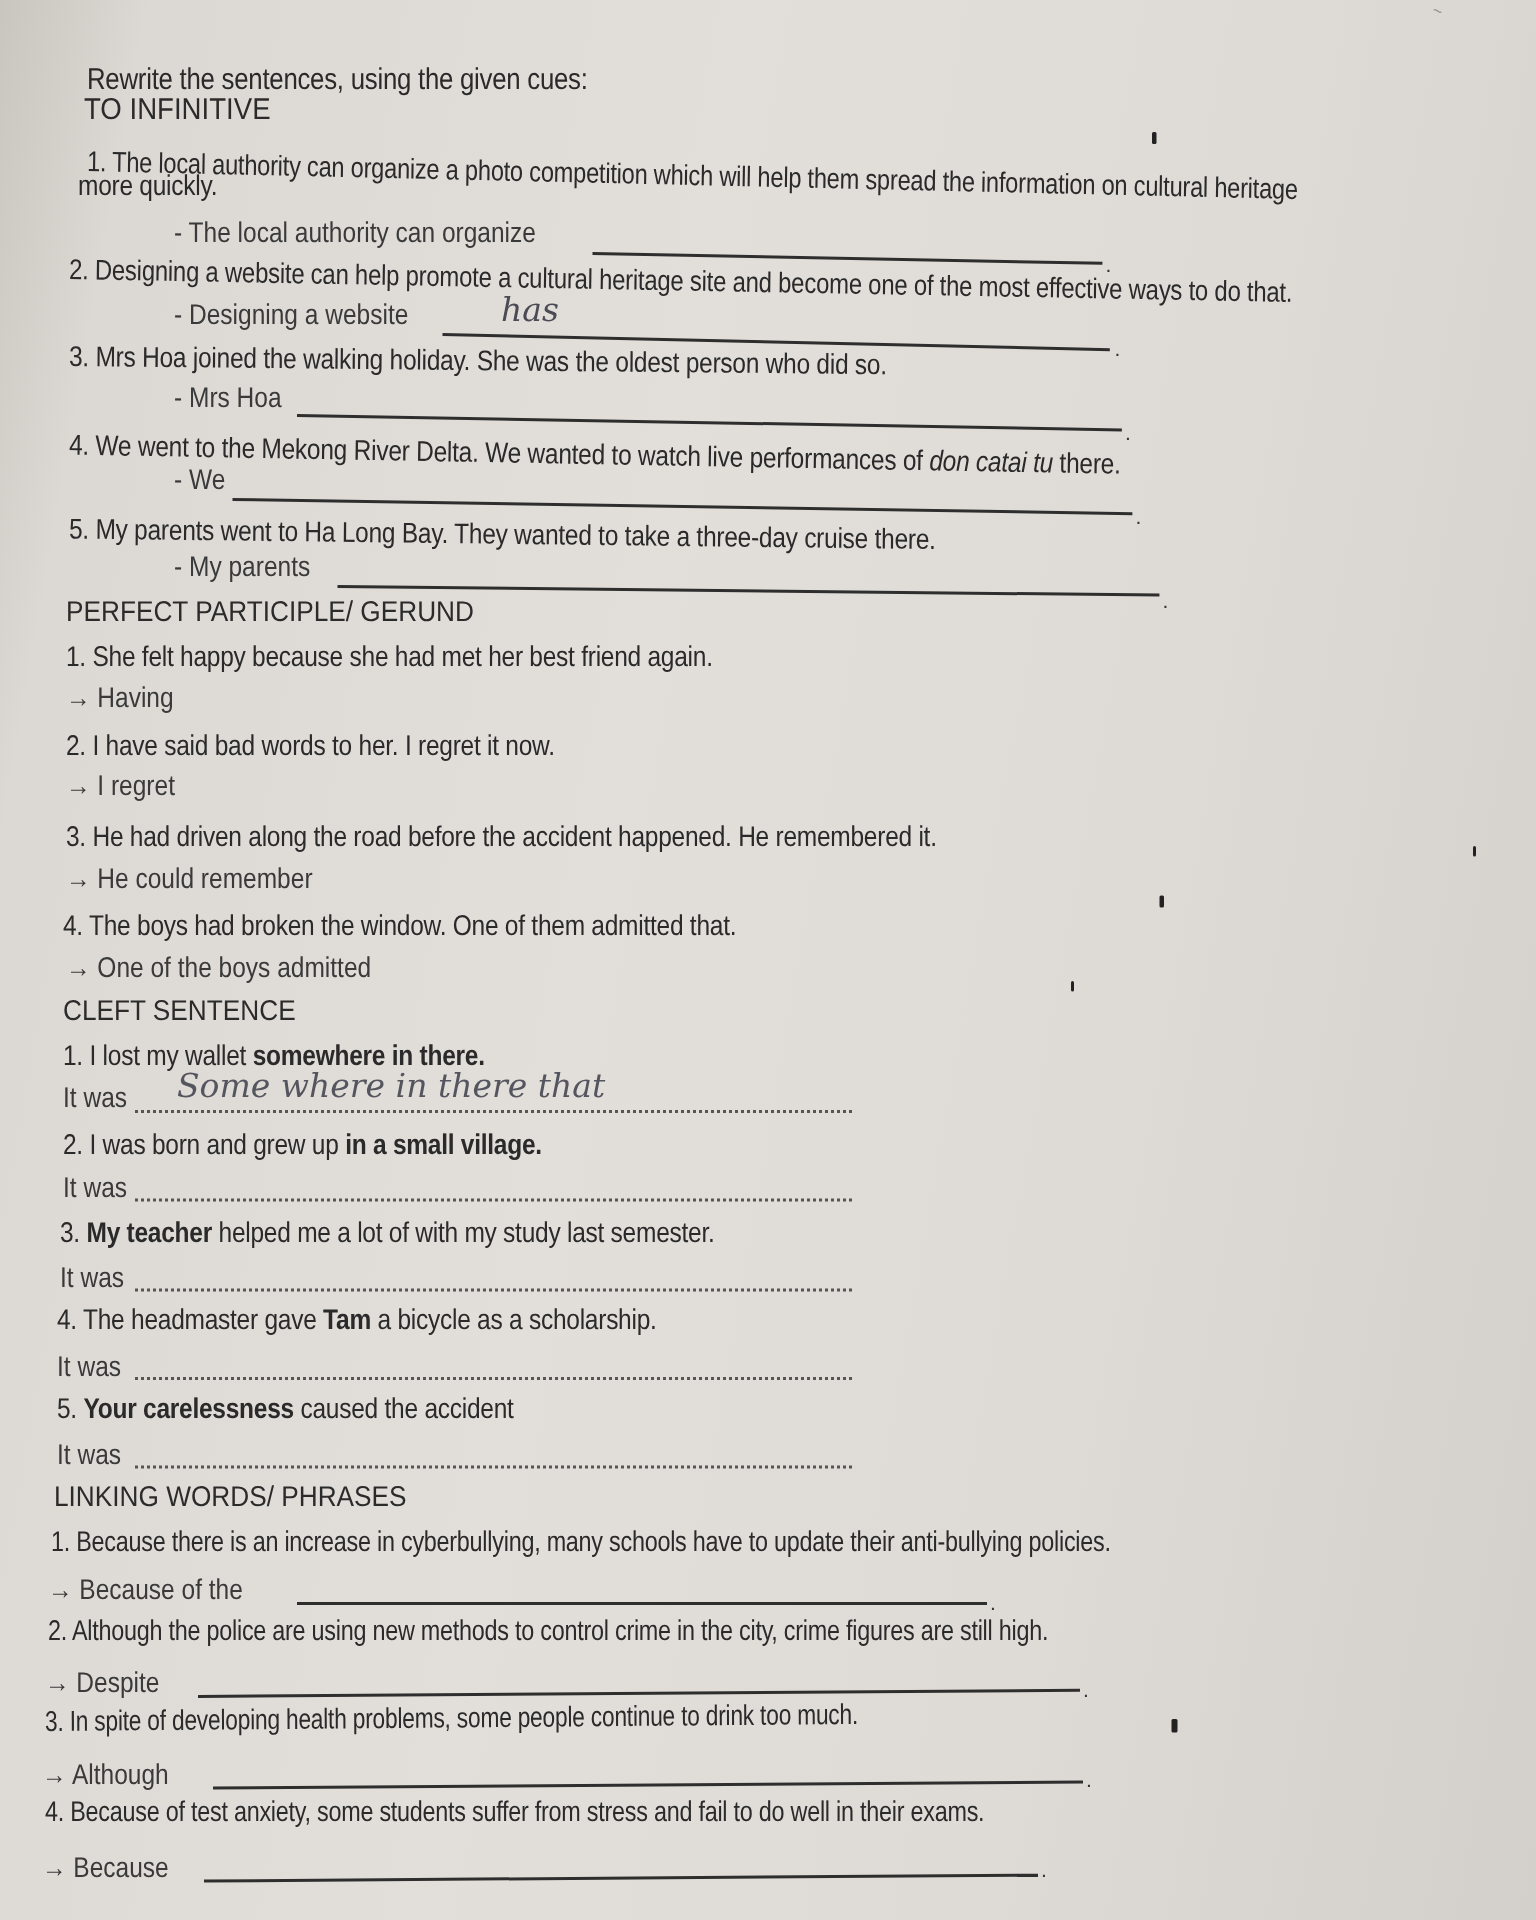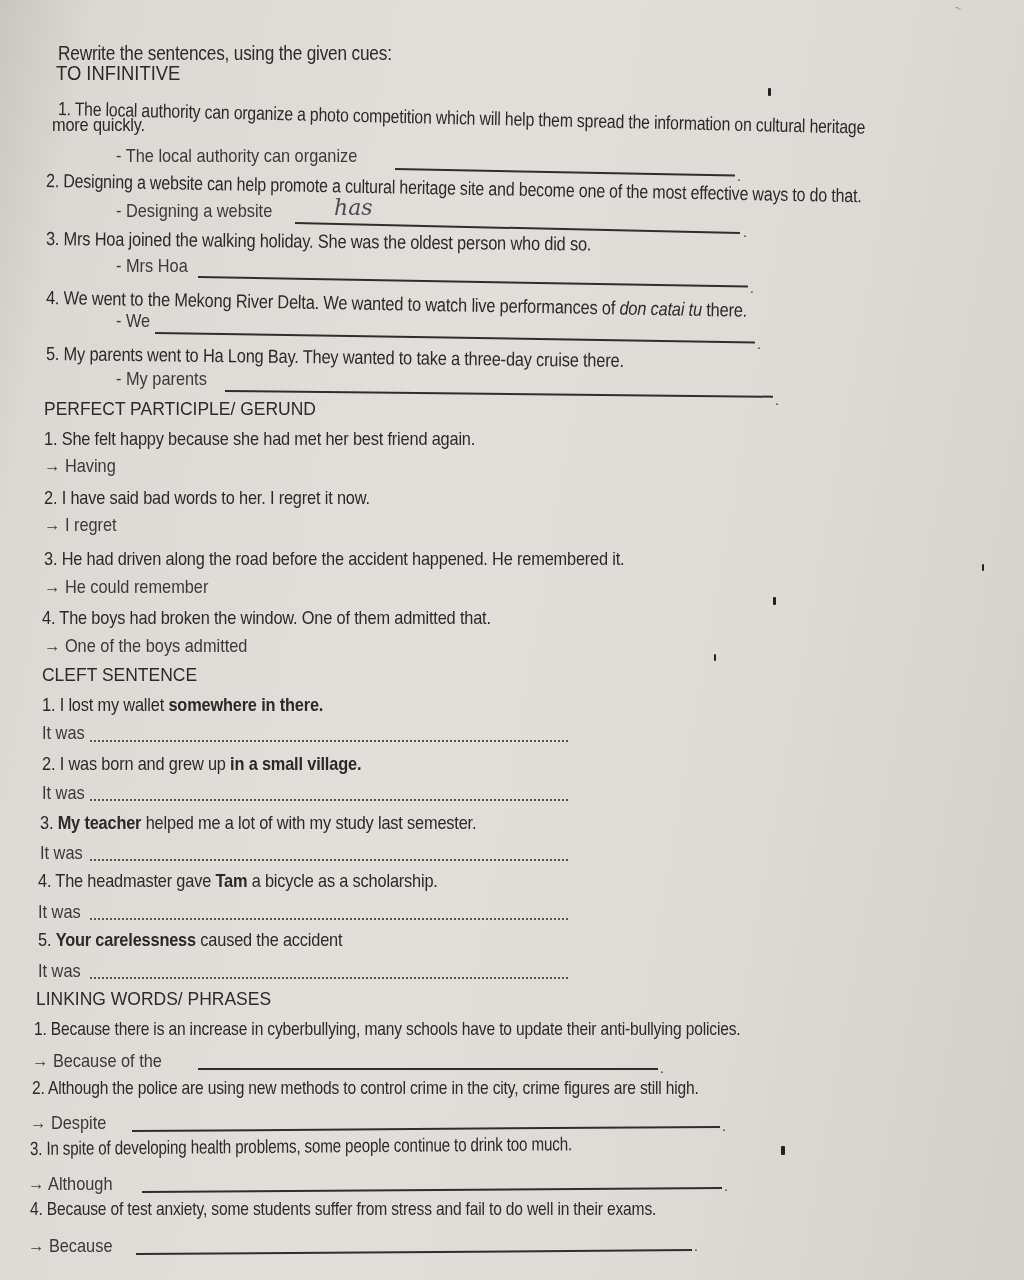--- a/index.html
+++ b/index.html
@@ -73,20 +73,21 @@
   <div class="cue" style="left:44px; top:576px;">→ He could remember</div>
 
   <div class="line cond" style="left:42px; top:607px;">4. The boys had broken the window. One of them admitted that.</div>
   <div class="cue" style="left:44px; top:635px;">→ One of the boys admitted</div>
 
   <div class="heading" style="left:42px; top:664px;">CLEFT SENTENCE</div>
 
   <div class="line cond" style="left:42px; top:694px;"><span>1. I lost my wallet </span><span class="bold">somewhere in there.</span><span></span></div>
   <div class="cue" style="left:42px; top:722px;">It was</div>
   <div class="dots" style="left:90px; top:740px; width:478px;"></div>
+  <div class="hand" style="left:118px; top:712px; font-size:22px; color:#55555f;">Some where in there that</div>
 
   <div class="line cond" style="left:42px; top:753px;"><span>2. I was born and grew up </span><span class="bold">in a small village.</span><span></span></div>
   <div class="cue" style="left:42px; top:782px;">It was</div>
   <div class="dots" style="left:90px; top:799px; width:478px;"></div>
 
   <div class="line cond" style="left:40px; top:812px;"><span>3. </span><span class="bold">My teacher</span><span> helped me a lot of with my study last semester.</span></div>
   <div class="cue" style="left:40px; top:842px;">It was</div>
   <div class="dots" style="left:90px; top:859px; width:478px;"></div>
 
   <div class="line cond" style="left:38px; top:870px;"><span>4. The headmaster gave </span><span class="bold">Tam</span><span> a bicycle as a scholarship.</span></div>

